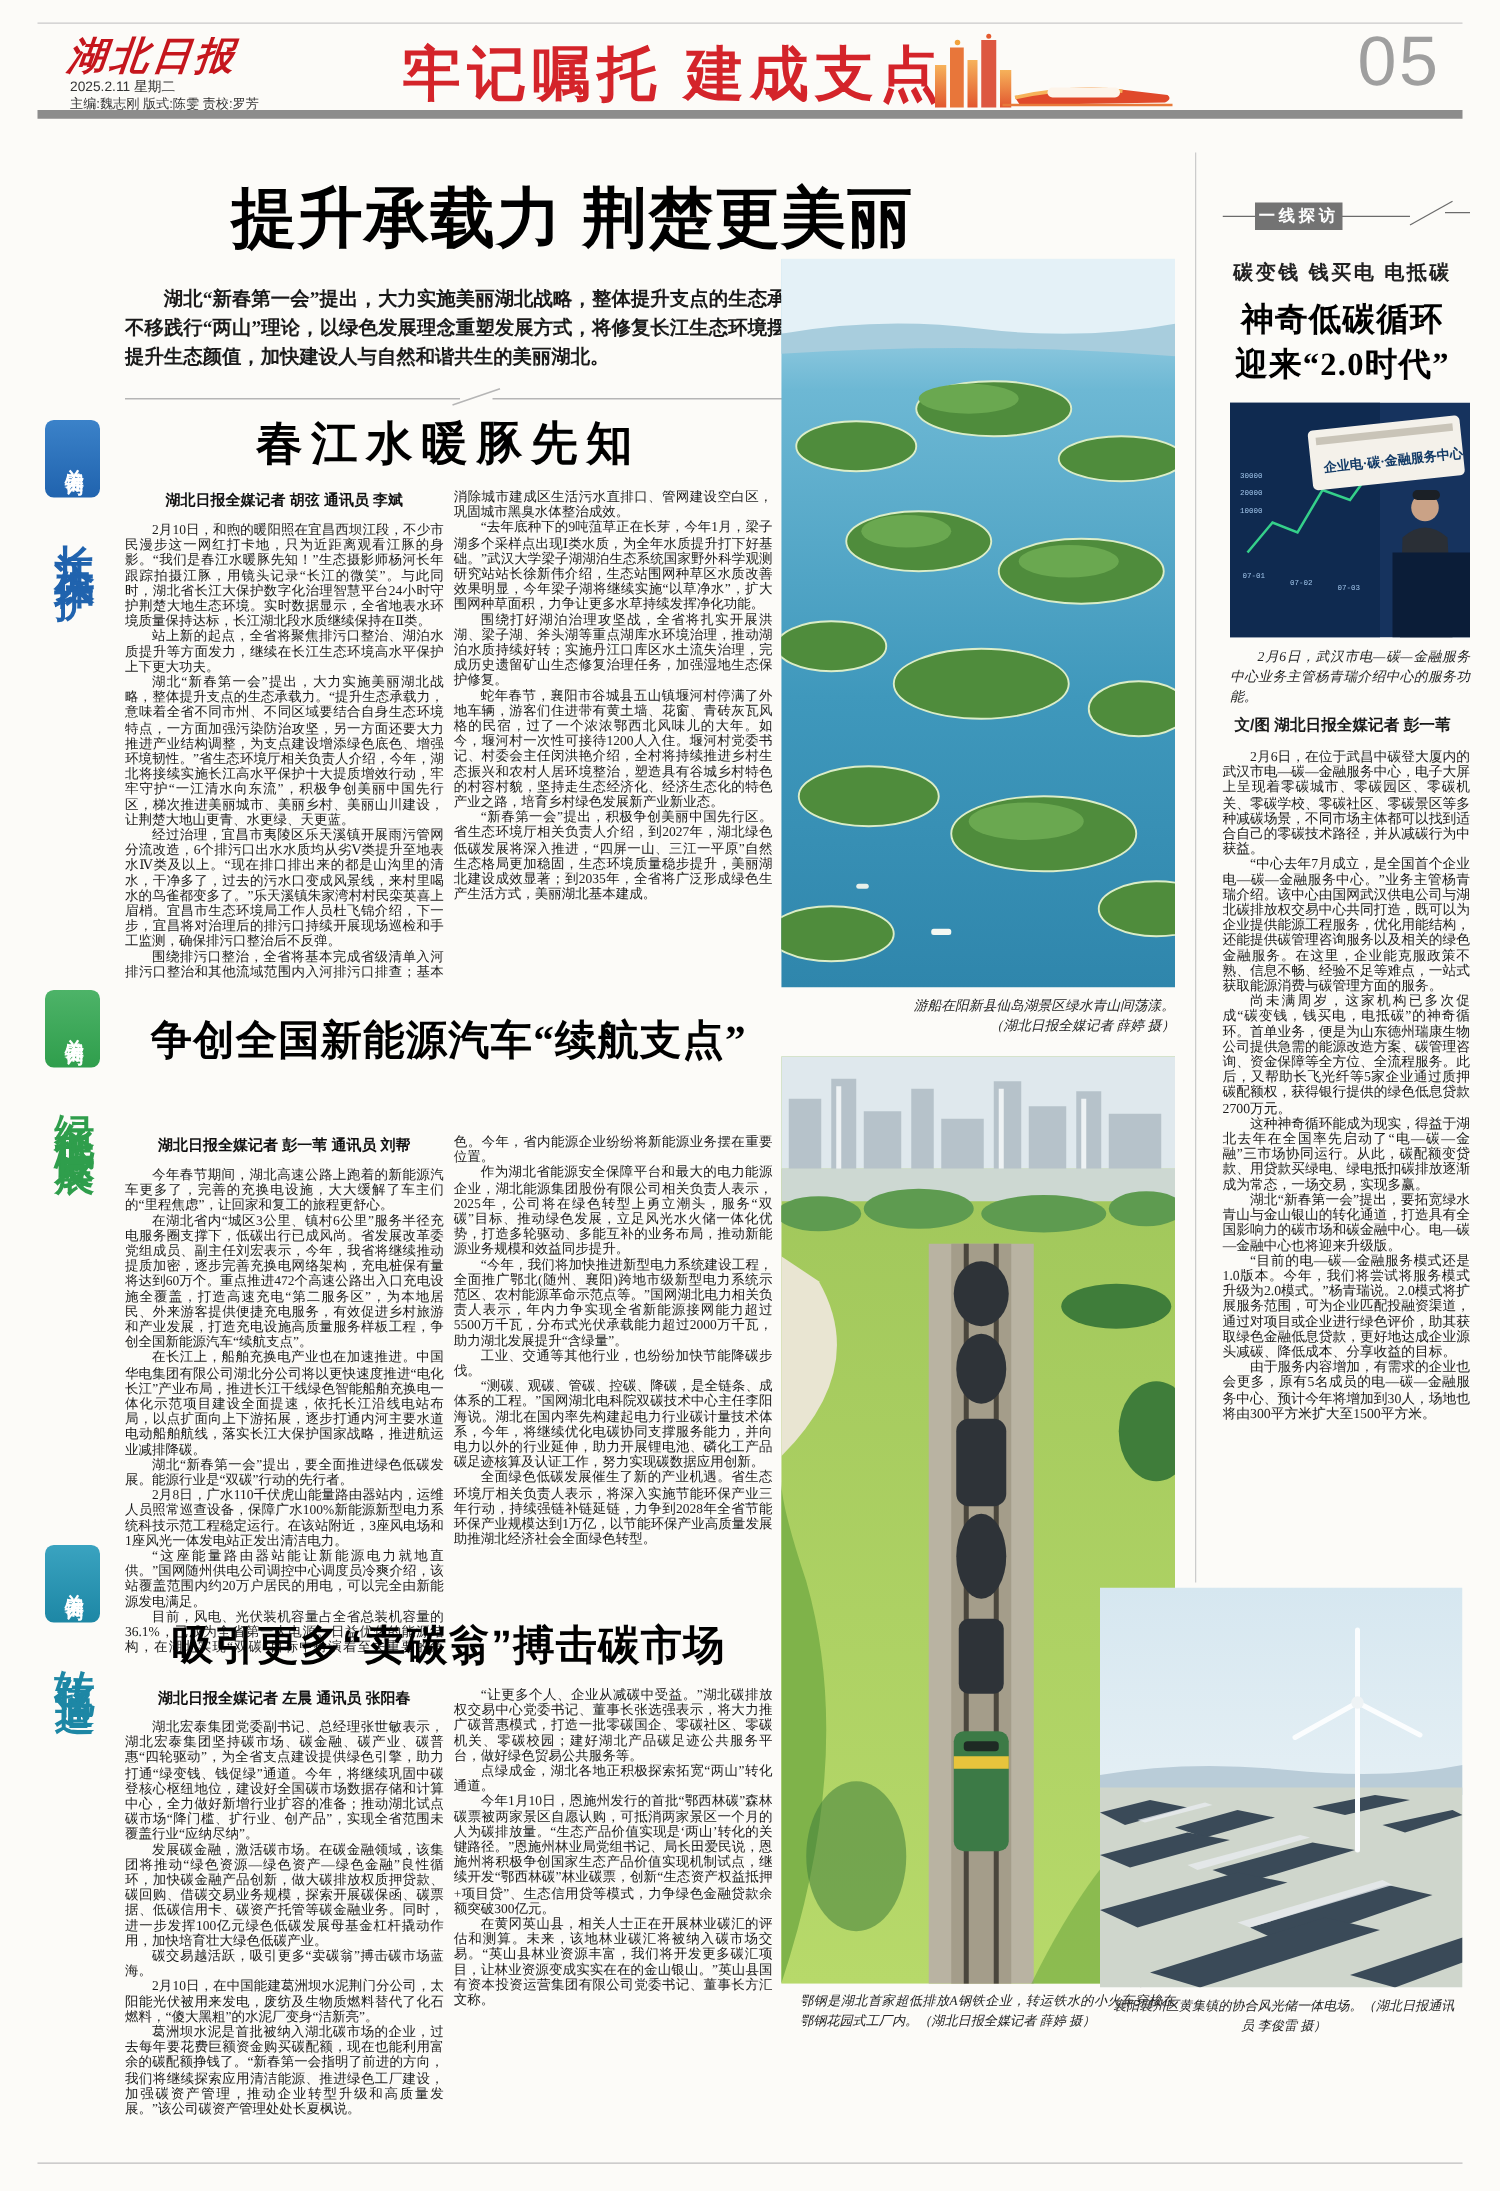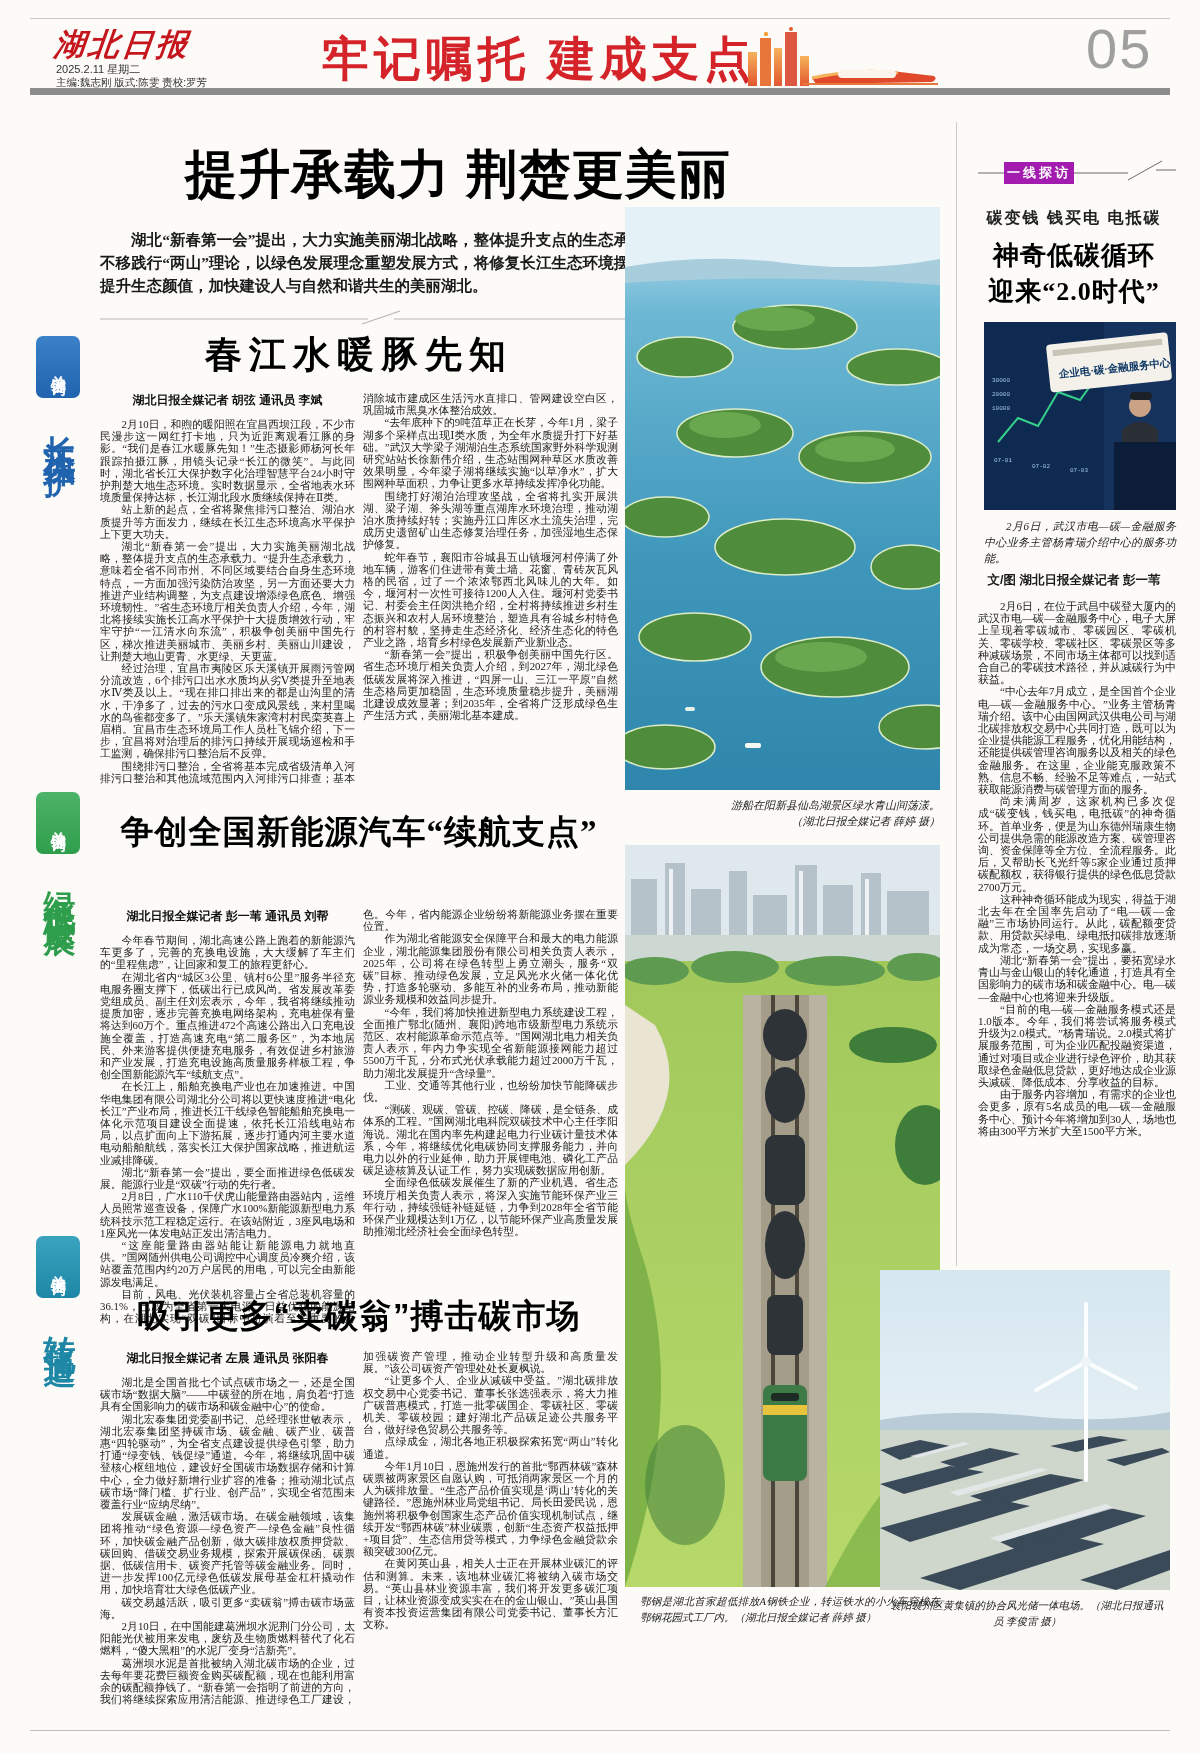--- a/index.html
+++ b/index.html
@@ -41,21 +41,21 @@
   .flow-byline{font-family:"Liberation Sans","DejaVu Sans",sans-serif;font-size:12px;font-weight:bold;
                text-align:center;text-indent:0;margin:0 0 9px;color:#111;}
   .para{margin:0;text-indent:2em;text-align:justify;font-size:10.8px;line-height:12.2px;}
   
   .photo{display:block;}
   .cap{font-style:italic;color:#222;font-family:"Liberation Serif","DejaVu Serif",serif;}
   .lakecap{left:625px;top:797px;width:315px;font-size:11px;line-height:16px;text-align:right;}
   .traincap{left:640px;top:1594px;width:300px;font-size:10.5px;line-height:15.5px;text-align:justify;}
   .windcap{left:888px;top:1598px;width:278px;font-size:10.5px;line-height:15.5px;text-align:center;}
   
-  .rtagbox{left:1004px;top:162px;width:70px;height:22px;background:#a21caf;color:#fff;
+  .rtagbox{left:1004px;top:162px;width:70px;height:22px;background:#737373;color:#fff;
            font-size:13px;font-weight:bold;letter-spacing:3px;display:flex;align-items:center;justify-content:center;}
   .rkicker{left:972px;top:208px;width:204px;text-align:center;font-size:16px;font-weight:600;
            letter-spacing:2px;color:#222;}
   .rtitle{left:966px;width:216px;text-align:center;font-size:26px;font-weight:900;letter-spacing:1px;color:#000;white-space:nowrap;}
   .rt1{top:238px;} .rt2{top:274px;}
   .rcap{left:984px;top:518px;width:192px;font-size:11px;line-height:16px;text-indent:2em;text-align:justify;}
   .rbyline{left:972px;top:572px;width:204px;text-align:center;font-size:12.5px;font-weight:bold;}
   .rflow{left:978px;top:600px;width:198px;height:660px;overflow:hidden;}
   .rflow .para{font-size:11px;line-height:12.2px;}
 </style>
@@ -139,21 +139,20 @@
       <p class="para">工业、交通等其他行业，也纷纷加快节能降碳步伐。</p>
       <p class="para">“测碳、观碳、管碳、控碳、降碳，是全链条、成体系的工程。”国网湖北电科院双碳技术中心主任李阳海说。湖北在国内率先构建起电力行业碳计量技术体系，今年，将继续优化电碳协同支撑服务能力，并向电力以外的行业延伸，助力开展锂电池、磷化工产品碳足迹核算及认证工作，努力实现碳数据应用创新。</p>
       <p class="para">全面绿色低碳发展催生了新的产业机遇。省生态环境厅相关负责人表示，将深入实施节能环保产业三年行动，持续强链补链延链，力争到2028年全省节能环保产业规模达到1万亿，以节能环保产业高质量发展助推湖北经济社会全面绿色转型。</p>
     </div>
 </div>
 
 <div class="abs atitle a3t">吸引更多“卖碳翁”搏击碳市场</div>
 <div class="abs colflow f3">
   <div class="flow-byline">湖北日报全媒记者 左晨 通讯员 张阳春</div>
   <div>
-      <p class="para">湖北是全国首批七个试点碳市场之一，还是全国碳市场“数据大脑”——中碳登的所在地，肩负着“打造具有全国影响力的碳市场和碳金融中心”的使命。</p>
       <p class="para">湖北宏泰集团党委副书记、总经理张世敏表示，湖北宏泰集团坚持碳市场、碳金融、碳产业、碳普惠“四轮驱动”，为全省支点建设提供绿色引擎，助力打通“绿变钱、钱促绿”通道。今年，将继续巩固中碳登核心枢纽地位，建设好全国碳市场数据存储和计算中心，全力做好新增行业扩容的准备；推动湖北试点碳市场“降门槛、扩行业、创产品”，实现全省范围未覆盖行业“应纳尽纳”。</p>
       <p class="para">发展碳金融，激活碳市场。在碳金融领域，该集团将推动“绿色资源—绿色资产—绿色金融”良性循环，加快碳金融产品创新，做大碳排放权质押贷款、碳回购、借碳交易业务规模，探索开展碳保函、碳票据、低碳信用卡、碳资产托管等碳金融业务。同时，进一步发挥100亿元绿色低碳发展母基金杠杆撬动作用，加快培育壮大绿色低碳产业。</p>
       <p class="para">碳交易越活跃，吸引更多“卖碳翁”搏击碳市场蓝海。</p>
       <p class="para">2月10日，在中国能建葛洲坝水泥荆门分公司，太阳能光伏被用来发电，废纺及生物质燃料替代了化石燃料，“傻大黑粗”的水泥厂变身“洁新亮”。</p>
       <p class="para">葛洲坝水泥是首批被纳入湖北碳市场的企业，过去每年要花费巨额资金购买碳配额，现在也能利用富余的碳配额挣钱了。“新春第一会指明了前进的方向，我们将继续探索应用清洁能源、推进绿色工厂建设，加强碳资产管理，推动企业转型升级和高质量发展。”该公司碳资产管理处处长夏枫说。</p>
       <p class="para">“让更多个人、企业从减碳中受益。”湖北碳排放权交易中心党委书记、董事长张选强表示，将大力推广碳普惠模式，打造一批零碳国企、零碳社区、零碳机关、零碳校园；建好湖北产品碳足迹公共服务平台，做好绿色贸易公共服务等。</p>
       <p class="para">点绿成金，湖北各地正积极探索拓宽“两山”转化通道。</p>
       <p class="para">今年1月10日，恩施州发行的首批“鄂西林碳”森林碳票被两家景区自愿认购，可抵消两家景区一个月的人为碳排放量。“生态产品价值实现是‘两山’转化的关键路径。”恩施州林业局党组书记、局长田爱民说，恩施州将积极争创国家生态产品价值实现机制试点，继续开发“鄂西林碳”林业碳票，创新“生态资产权益抵押+项目贷”、生态信用贷等模式，力争绿色金融贷款余额突破300亿元。</p>
       <p class="para">在黄冈英山县，相关人士正在开展林业碳汇的评估和测算。未来，该地林业碳汇将被纳入碳市场交易。“英山县林业资源丰富，我们将开发更多碳汇项目，让林业资源变成实实在在的金山银山。”英山县国有资本投资运营集团有限公司党委书记、董事长方汇文称。</p>
     </div>

